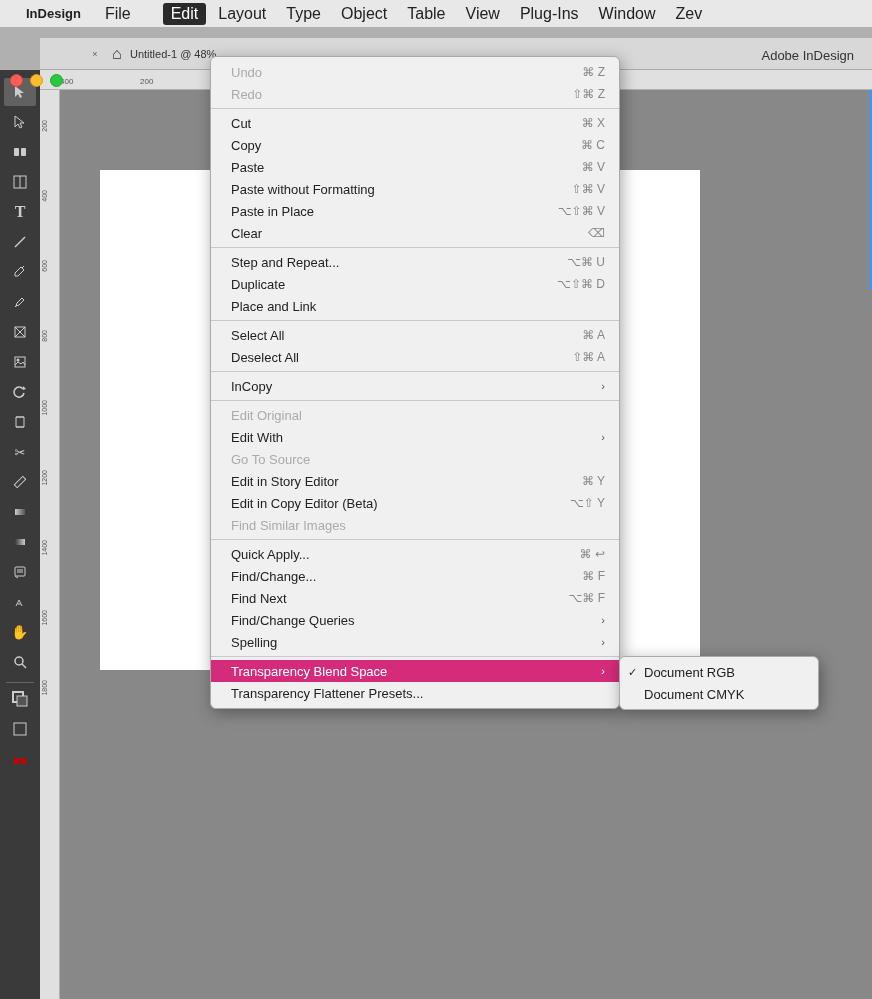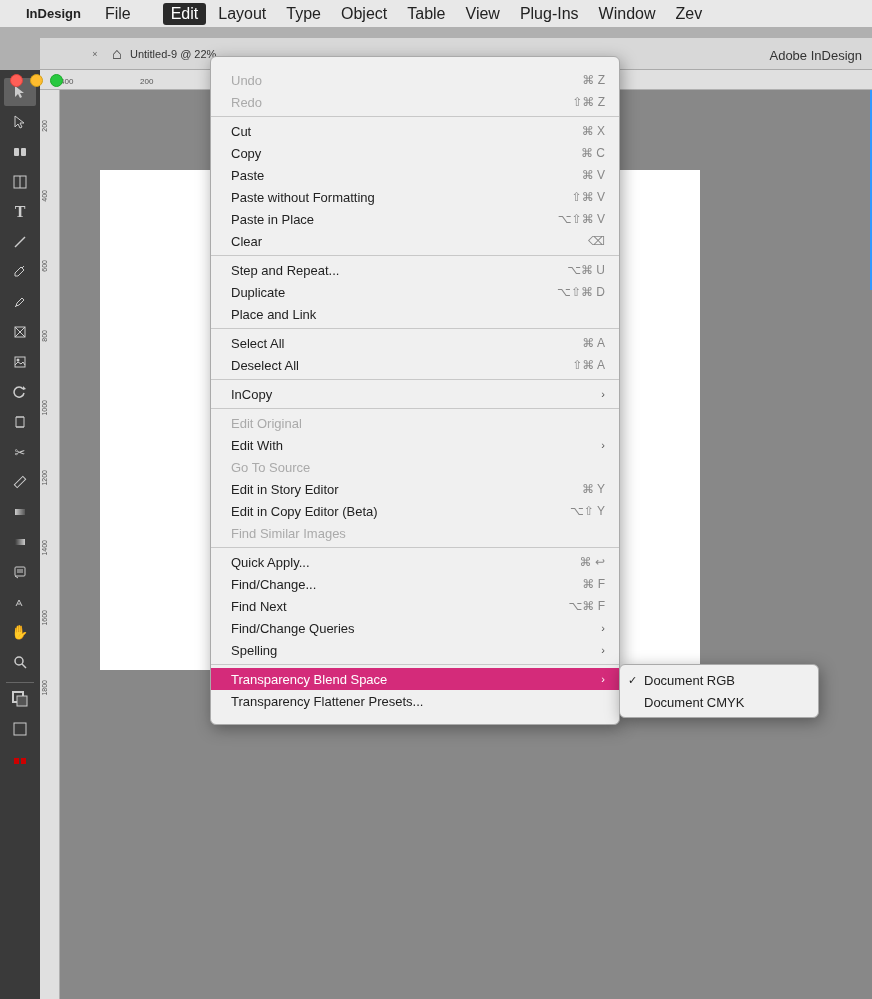--- a/index.html
+++ b/index.html
@@ -171,39 +171,39 @@
       right: 0;
       width: 2px;
       height: 200px;
       background: #3399ff;
     }
 
     
     .adobe-title {
       position: absolute;
       top: 10px;
-      right: 10px;
+      right: 18px;
       font-size: 13px;
       color: #333;
       font-weight: 400;
     }
 
     
     .edit-menu {
       position: absolute;
       top: 28px;
       left: 210px;
       width: 410px;
       background: #f0f0f0;
       border: 1px solid #aaa;
       box-shadow: 2px 4px 16px rgba(0,0,0,0.35);
       border-radius: 6px;
       overflow: visible;
       z-index: 500;
-      padding: 12px 0;
+      padding: 4px 0;
     }
 
     .menu-item {
       display: flex;
       align-items: center;
       justify-content: space-between;
       padding: 3px 14px 3px 20px;
       font-size: 13px;
       color: #222;
       cursor: pointer;
@@ -303,21 +303,21 @@
 
   <div class="traffic-lights">
     <div class="tl tl-red"></div>
     <div class="tl tl-yellow"></div>
     <div class="tl tl-green"></div>
   </div>
 
   <div class="doc-titlebar">
     <div class="doc-close-btn">×</div>
     <span style="font-size:16px; position:absolute; left:72px;">⌂</span>
-    <span style="margin-left:30px; font-size:11px; color:#333;">Untitled-9 @ 22%</span>
+    <span style="margin-left:30px; font-size:11px; color:#333;">Untitled-1 @ 48%</span>
     <span class="adobe-title">Adobe InDesign</span>
   </div>
 
   <div class="tools-panel">
     <div class="tool-btn selected">
       <svg width="14" height="14" viewBox="0 0 14 14">
           <polygon points="2,1 2,12 5,9 7,13 9,12 7,8 11,8" fill="#ccc"></polygon>
         </svg>
     </div>
     <div class="tool-btn">

